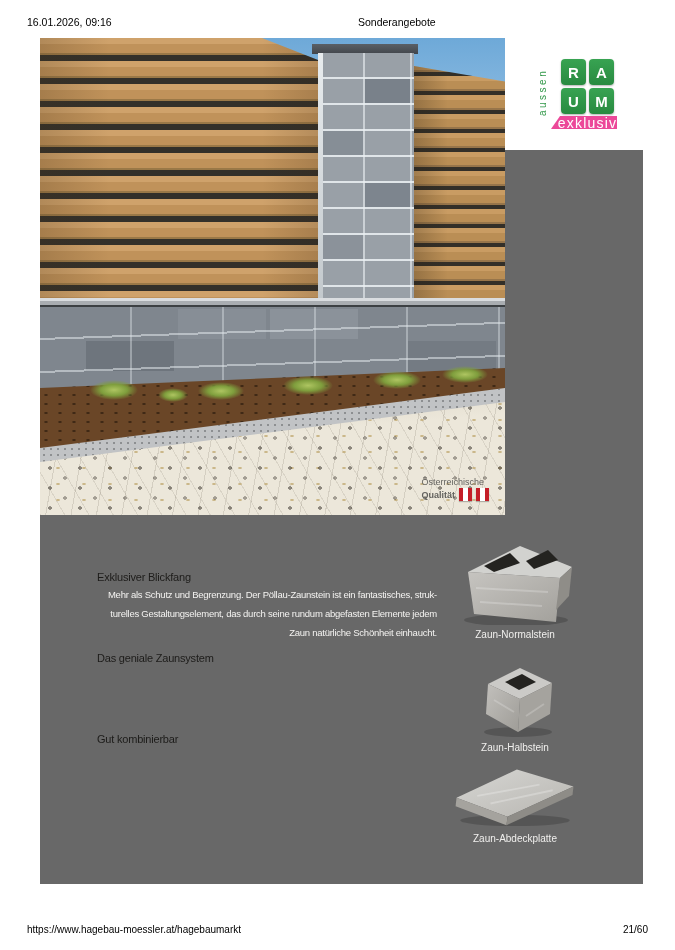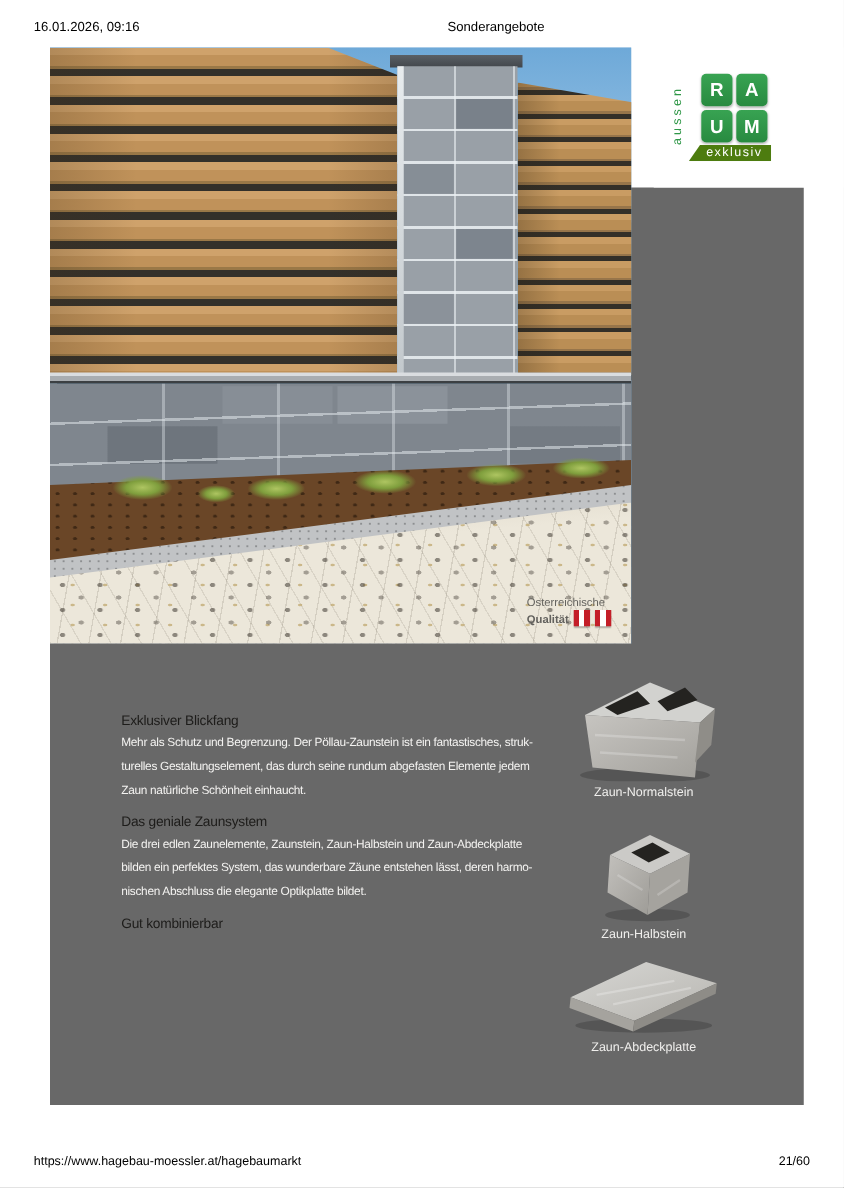--- a/index.html
+++ b/index.html
@@ -116,31 +116,31 @@
   
   .logo-box { position:absolute; left:523px; top:38px; width:152px; height:112px; background:#fff; }
   .logo-aussen { position:absolute; left:14px; top:20px; height:58px;
     writing-mode:vertical-rl; transform:rotate(180deg);
     color:#2f9747; font-size:10px; letter-spacing:2.5px; }
   .logo-squares { position:absolute; left:38px; top:21px; display:grid;
     grid-template-columns:25px 25px; grid-auto-rows:26px; gap:3px; }
   .logo-sq { background:linear-gradient(180deg,#38a352,#288a40); border-radius:4px;
     color:#fff; font-weight:bold; font-size:15px; display:flex; align-items:center; justify-content:center;
     box-shadow:0 1px 2px rgba(0,0,0,.3); }
-  .logo-ribbon { position:absolute; left:28px; top:78px; width:66px; height:13px; background:#4d7c0f;
+  .logo-ribbon { position:absolute; left:28px; top:78px; width:66px; height:13px; background:#ec4899;
     clip-path:polygon(9px 0, 100% 0, 100% 100%, 0 100%);
-    color:#fff; font-size:10px; letter-spacing:1.2px;
+    color:#fff; font-size:14px; letter-spacing:1.2px;
     display:flex; align-items:center; justify-content:center; padding-left:7px;
   }
 
   
   .sec-h { position:absolute; left:97px; width:335px; font-size:11px; font-weight:normal;
     letter-spacing:-.2px; color:#1d1c1a; }
   .sec-b { position:absolute; left:97px; width:340px; font-size:9.5px; letter-spacing:-.25px;
-    line-height:19px; color:#f4f3f1; white-space:pre-line; }
+    line-height:19px; color:#f4f3f1; white-space:pre-line;text-align:right; }
   .h1 { top:571px; } .b1 { top:585px; }
   .h2 { top:652px; } .b2 { top:666px; }
   .h3 { top:733px; } .b3 { top:747px; }
 
   
   .prod-svg { position:absolute; }
   .p1 { left:452px; top:540px; }
   .p2 { left:468px; top:658px; }
   .p3 { left:449px; top:762px; }
   .prod-label { position:absolute; left:415px; width:200px; text-align:center;
@@ -199,23 +199,20 @@
       <div class="logo-sq">M</div>
     </div>
     <div class="logo-ribbon">exklusiv</div>
   </div>
 
   <div class="sec-h h1">Exklusiver Blickfang</div>
   <div class="sec-b b1">Mehr als Schutz und Begrenzung. Der Pöllau-Zaunstein ist ein fantastisches, struk-
 turelles Gestaltungselement, das durch seine rundum abgefasten Elemente jedem
 Zaun natürliche Schönheit einhaucht.</div>
   <div class="sec-h h2">Das geniale Zaunsystem</div>
-  <div class="sec-b b2">Die drei edlen Zaunelemente, Zaunstein, Zaun-Halbstein und Zaun-Abdeckplatte
-bilden ein perfektes System, das wunderbare Zäune entstehen lässt, deren harmo-
-nischen Abschluss die elegante Optikplatte bildet.</div>
   <div class="sec-h h3">Gut kombinierbar</div>
 
   <svg class="prod-svg p1" width="130" height="85" viewBox="0 0 130 85">
     <defs>
       <linearGradient id="g1f" x1="0" y1="0" x2="1" y2="1">
         <stop offset="0" stop-color="#c6c4c0"></stop>
           <stop offset="1" stop-color="#a3a19c"></stop>
       </linearGradient>
     </defs>
     <ellipse cx="64" cy="80" rx="52" ry="6" fill="rgba(0,0,0,0.18)"></ellipse>

